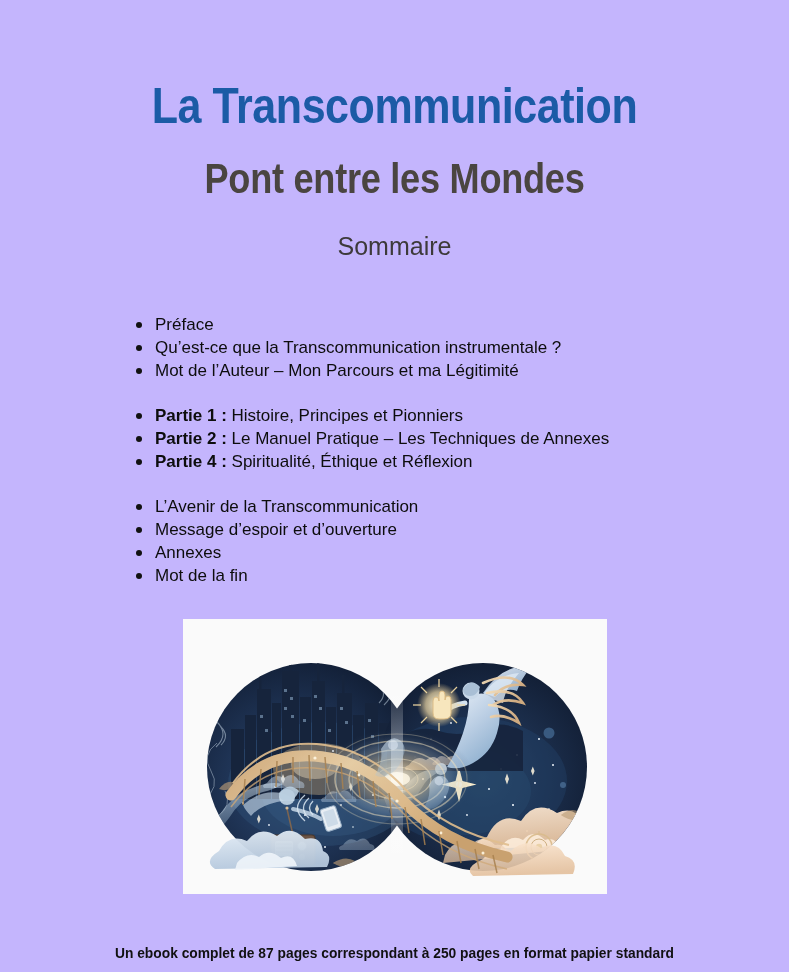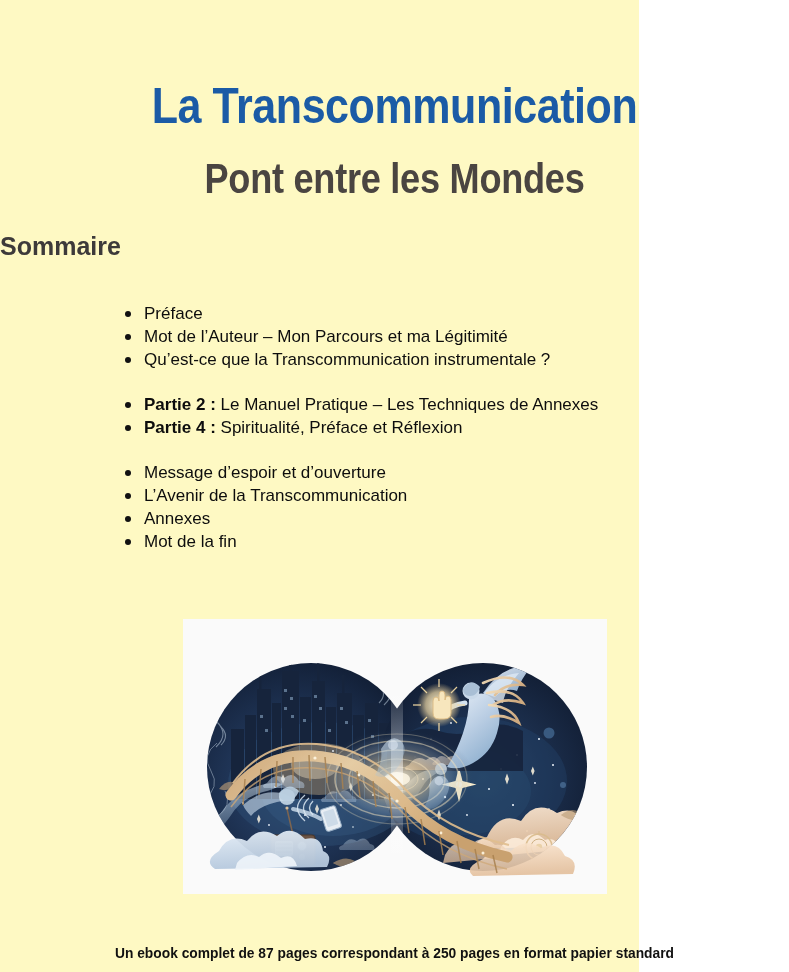--- a/index.html
+++ b/index.html
@@ -12,23 +12,23 @@
     width: 789px;
     height: 972px;
     position: relative;
     overflow: hidden;
     font-family: "Liberation Sans", sans-serif;
     -webkit-font-smoothing: antialiased;
   }
 
   .page {
     position: relative;
-    width: 639px;
+    width: 789px;
     height: 972px;
-    background: #fef9c3;
+    background: #c4b5fd;
   }
 
   
   .title-main {
     position: absolute;
     top: 44px;
     left: 0;
     width: 789px;
     text-align: center;
     font-family: "Liberation Sans Narrow", "Liberation Sans", sans-serif;
@@ -55,36 +55,37 @@
     color: #4a4541;
     transform: scaleX(0.86);
     transform-origin: center top;
     white-space: nowrap;
   }
   .heading-sommaire {
     position: absolute;
     top: 206px;
     left: 0;
     width: 789px;
+    text-align: center;
     font-family: "Liberation Sans", sans-serif;
-    font-weight: bold;
+    font-weight: normal;
     font-size: 25px;
     line-height: 30px;
     color: #3d3a3a;
   }
 
   
   .toc {
     position: absolute;
     top: 296px;
     left: 104px;
     width: 600px;
   }
   .toc-group {
-    margin: 6px;
+    margin: 17px;
     padding: 0;
     list-style: none;
   }
   .toc-group + .toc-group {
     margin-top: 22px;
   }
   .toc-item {
     position: relative;
     padding-left: 34px;
     font-size: 17px;
@@ -152,47 +153,51 @@
 
   <div class="toc">
 
     <ul class="toc-group">
       <li class="toc-item">
         <span class="bullet"></span>
         <span class="lead"></span><span>Préface</span>
       </li>
       <li class="toc-item">
         <span class="bullet"></span>
+        <span class="lead"></span><span>Qu’est-ce que la Transcommunication instrumentale ?</span>
+      </li>
+      <li class="toc-item">
+        <span class="bullet"></span>
         <span class="lead"></span><span>Mot de l’Auteur – Mon Parcours et ma Légitimité</span>
       </li>
-      <li class="toc-item">
-        <span class="bullet"></span>
-        <span class="lead"></span><span>Qu’est-ce que la Transcommunication instrumentale ?</span>
-      </li>
     </ul>
 
     <ul class="toc-group">
       <li class="toc-item">
         <span class="bullet"></span>
+        <span class="lead">Partie 1 : </span><span>Histoire, Principes et Pionniers</span>
+      </li>
+      <li class="toc-item">
+        <span class="bullet"></span>
         <span class="lead">Partie 2 : </span><span>Le Manuel Pratique – Les Techniques de Annexes</span>
       </li>
       <li class="toc-item">
         <span class="bullet"></span>
-        <span class="lead">Partie 4 : </span><span>Spiritualité, Préface et Réflexion</span>
+        <span class="lead">Partie 4 : </span><span>Spiritualité, Éthique et Réflexion</span>
       </li>
     </ul>
 
     <ul class="toc-group">
       <li class="toc-item">
         <span class="bullet"></span>
+        <span class="lead"></span><span>L’Avenir de la Transcommunication</span>
+      </li>
+      <li class="toc-item">
+        <span class="bullet"></span>
         <span class="lead"></span><span>Message d’espoir et d’ouverture</span>
-      </li>
-      <li class="toc-item">
-        <span class="bullet"></span>
-        <span class="lead"></span><span>L’Avenir de la Transcommunication</span>
       </li>
       <li class="toc-item">
         <span class="bullet"></span>
         <span class="lead"></span><span>Annexes</span>
       </li>
       <li class="toc-item">
         <span class="bullet"></span>
         <span class="lead"></span><span>Mot de la fin</span>
       </li>
     </ul>

